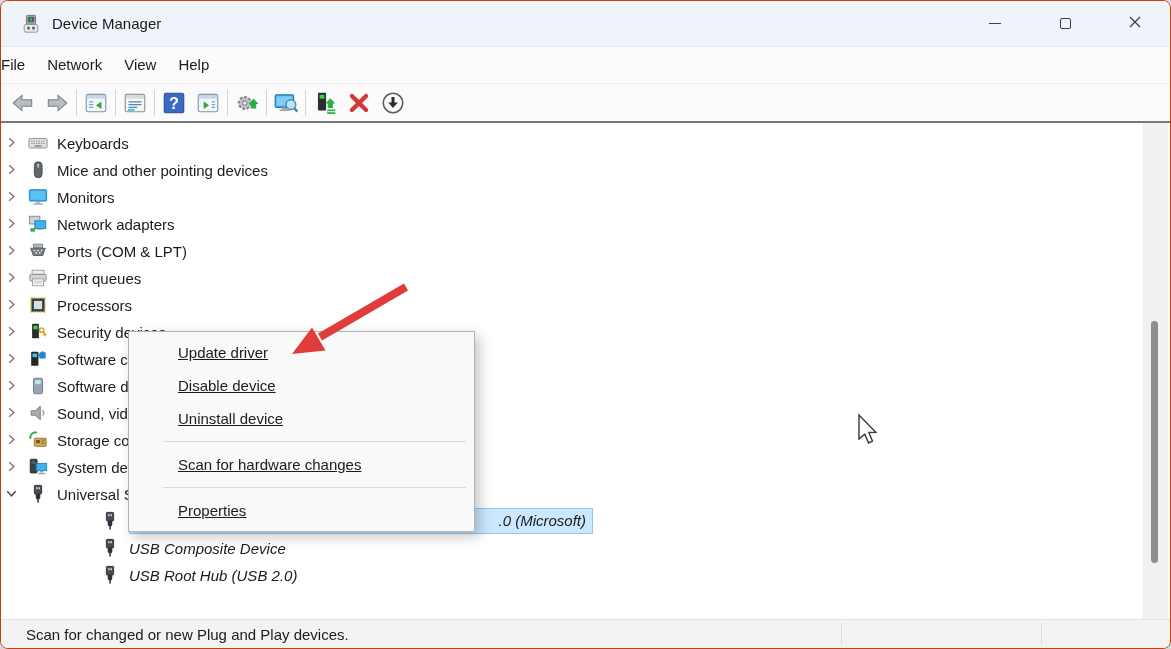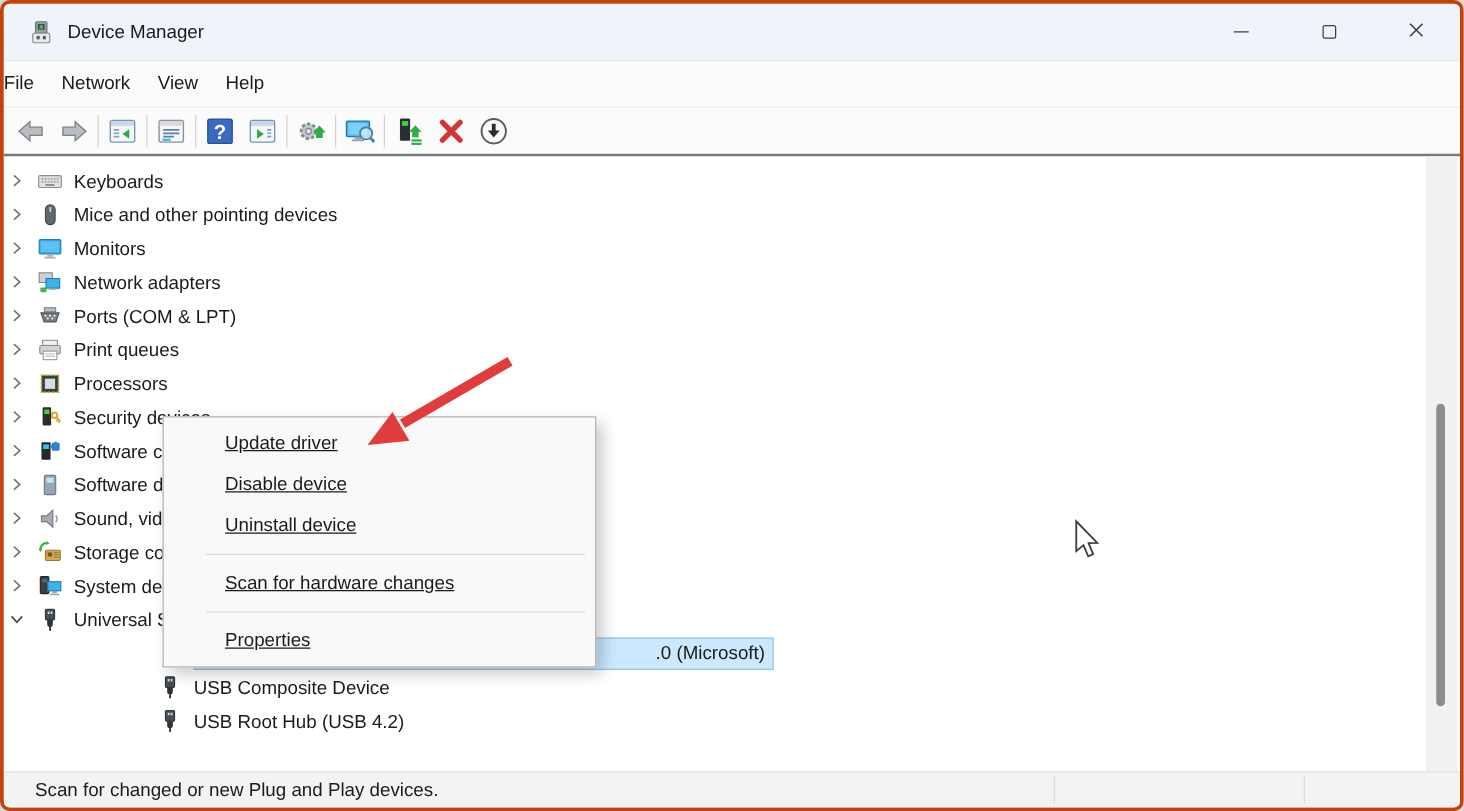--- a/index.html
+++ b/index.html
@@ -1,18 +1,18 @@
 <!DOCTYPE html>
 <html><head>
 <meta charset="utf-8">
 <style>
   * { margin:0; padding:0; box-sizing:border-box; }
   html,body { background:#d8d8d8; font-family:"Liberation Sans", sans-serif; }
   .window { position:relative; width:1171px; height:649px; background:#fff;
-    border:3px solid #c2410c; border-radius:8px; overflow:hidden; color:#1b1b1b; }
+    border:1px solid #c2410c; border-radius:8px; overflow:hidden; color:#1b1b1b; }
 
   
   .titlebar { position:absolute; top:0; left:0; right:0; height:45px;
     background:#eff4fa; display:flex; align-items:center; }
   .appicon { margin-left:20px; width:20px; height:20px; display:flex; }
   .title { margin-left:11px; font-size:15px; color:#1a1a1a; }
   .wincontrols { position:absolute; right:0; top:0; height:45px; display:flex; }
   .wbtn { width:70px; height:45px; display:flex; align-items:center; justify-content:center;
     background:transparent; border:none; cursor:default; }
   .glyph-min { width:12px; height:0; border-top:1.4px solid #404040; }
@@ -30,21 +30,21 @@
     align-items:center; justify-content:center; padding:0; }
   .tbicon { display:flex; }
   .tsep { width:1px; height:26px; background:#d4d4d4; margin:0 2px; }
 
   
   .content { position:absolute; top:120px; left:0; right:0; bottom:29px; background:#fff;
     border-top:2px solid #75797e; }
   .tree { position:absolute; top:6px; left:0; right:40px; }
   .trow { height:27px; display:flex; align-items:center; font-size:15px; white-space:nowrap; }
   .trow.lvl0 { }
-  .trow.lvl1 { padding-left:96px; }
+  .trow.lvl1 { padding-left:72px;font-style:italic; }
   .chev { width:20px; height:18px; display:flex; align-items:center; justify-content:center; }
   .ticon { width:22px; height:22px; margin-left:6px; margin-right:8px; display:flex;
     align-items:center; justify-content:center; flex:0 0 auto; }
   .tlabel { padding-top:1px; }
   .selhl { width:464px; height:26px; background:#cce8ff; border:1px solid #8ec9f2;
     display:flex; align-items:center; justify-content:flex-end; padding-right:6px; }
 
   
   .vscroll { position:absolute; top:0; bottom:0; right:2px; width:25px; background:#f1f1f1; }
   .vthumb { position:absolute; left:8px; width:7px; top:198px; height:242px;
@@ -474,21 +474,21 @@
           <span class="chev"></span>
           <span class="ticon">
             <svg width="20" height="20" viewBox="0 0 22 22">
               <rect x="7" y="1.5" width="8" height="9.5" rx="1" fill="#474d54" stroke="#2d3237"></rect>
               <rect x="9" y="3.5" width="1.6" height="2.2" fill="#d6dade"></rect>
               <rect x="11.6" y="3.5" width="1.6" height="2.2" fill="#d6dade"></rect>
               <path d="M8.5 11 h5 v3.5 a2.5 2.5 0 0 1 -5 0 z" fill="#2d3237"></path>
               <rect x="10.3" y="16" width="1.6" height="4.5" fill="#2d3237"></rect>
             </svg>
           </span>
-          <span class="tlabel">USB Root Hub (USB 4.2)</span>
+          <span class="tlabel">USB Root Hub (USB 2.0)</span>
         </div>
       </div>
     <div class="vscroll">
       <div class="vthumb"></div>
     </div>
   </div>
 
   <div class="ctxmenu">
       <div class="citem">Update driver</div>
       <div class="citem">Disable device</div>

